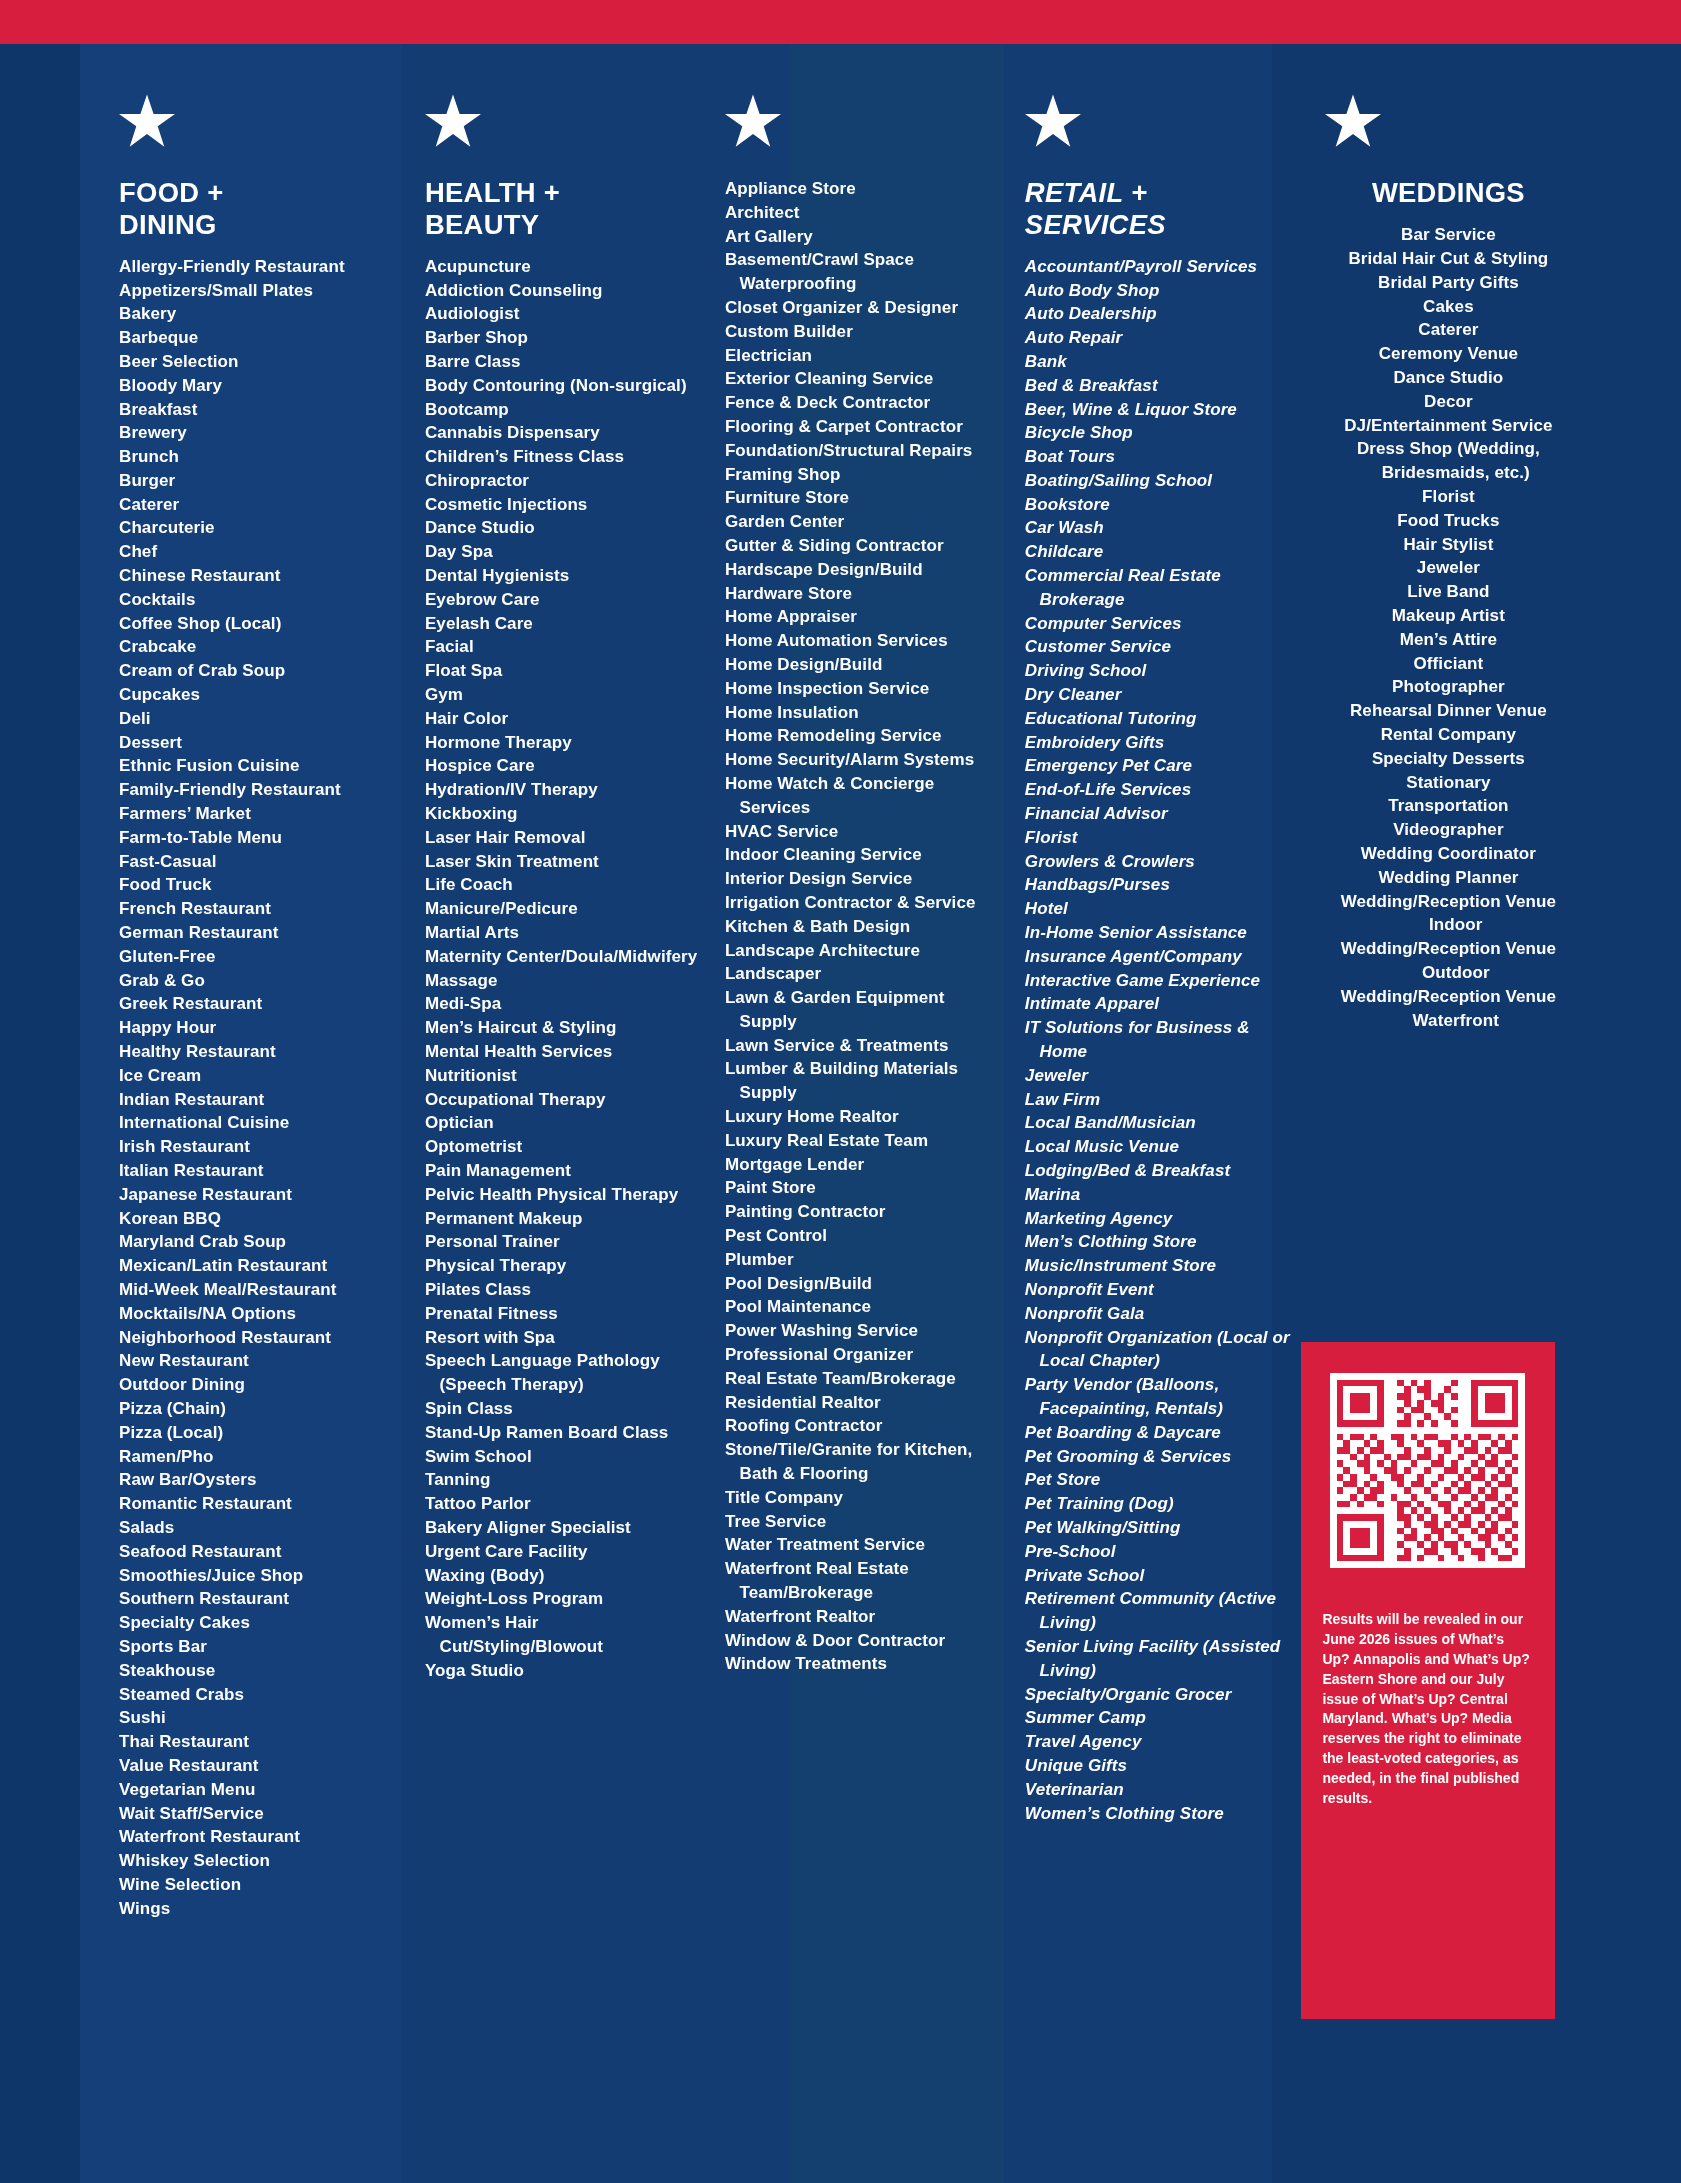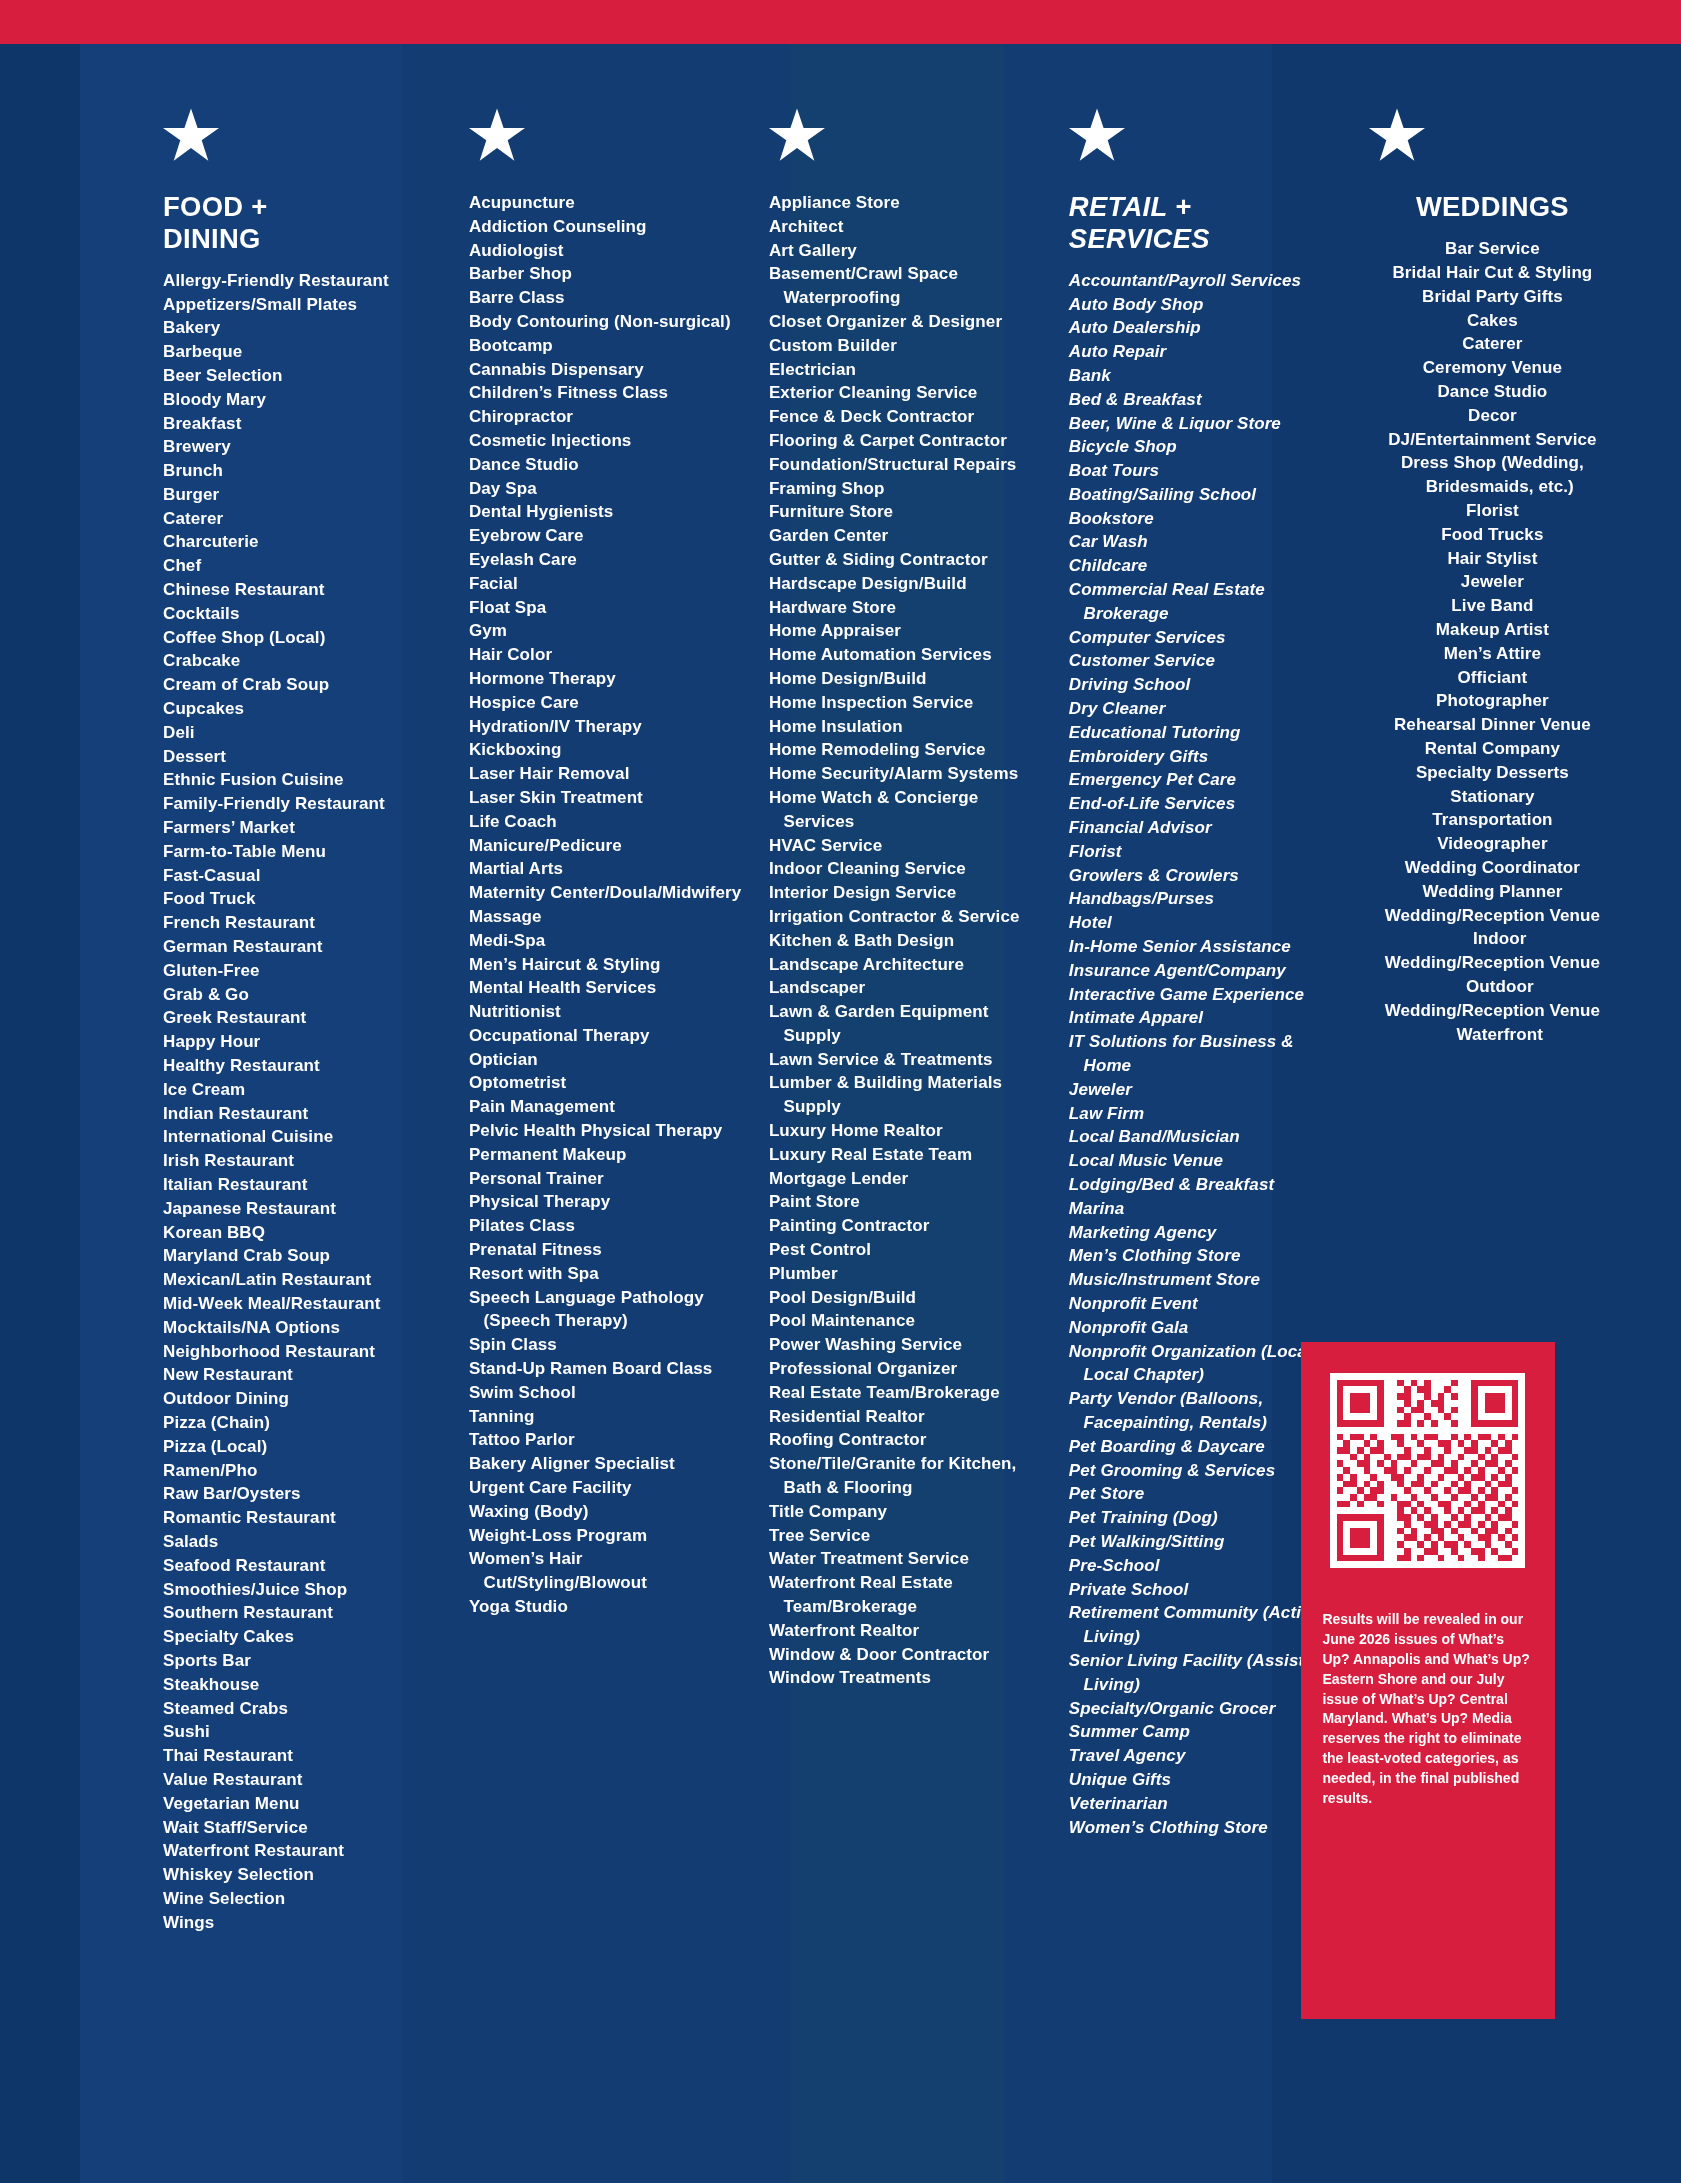--- a/index.html
+++ b/index.html
@@ -38,25 +38,24 @@
     z-index: 2;
   }
   .page {
     position: absolute;
     inset: 0;
     z-index: 3;
   }
   .columns {
     position: absolute;
     left: 119px;
-    top: 108px;
+    top: 94px;
     width: 1472px;
     display: flex;
     gap: 8px;
-    margin-left: 44px;
   }
   .col {
     box-sizing: border-box;
     padding-right: 19px;
   }
   .col-1 { width: 300px; }
   .col-2 { width: 294px; }
   .col-3 { width: 294px; }
   .col-4 { width: 294px; font-style: italic; }
   .col-5 { width: 268px; text-align: center; }
@@ -215,20 +214,24 @@
           <li>Whiskey Selection</li>
           <li>Wine Selection</li>
           <li>Wings</li>
         </ul>
     </div>
 
     <div class="col col-2">
       <svg class="star" viewBox="0 0 100 96">
         <polygon points="50,0 61.8,34.5 100,34.5 69.1,56.5 80.9,93 50,70.5 19.1,93 30.9,56.5 0,34.5 38.2,34.5" fill="#ffffff"></polygon>
       </svg>
+      <div class="col-head">
+        <span>HEALTH +</span>
+        <span class="l2">BEAUTY</span>
+      </div>
       <ul class="list" id="list-1">
           <li>Acupuncture</li>
           <li>Addiction Counseling</li>
           <li>Audiologist</li>
           <li>Barber Shop</li>
           <li>Barre Class</li>
           <li>Body Contouring (Non-surgical)</li>
           <li>Bootcamp</li>
           <li>Cannabis Dispensary</li>
           <li>Children’s Fitness Class</li>

